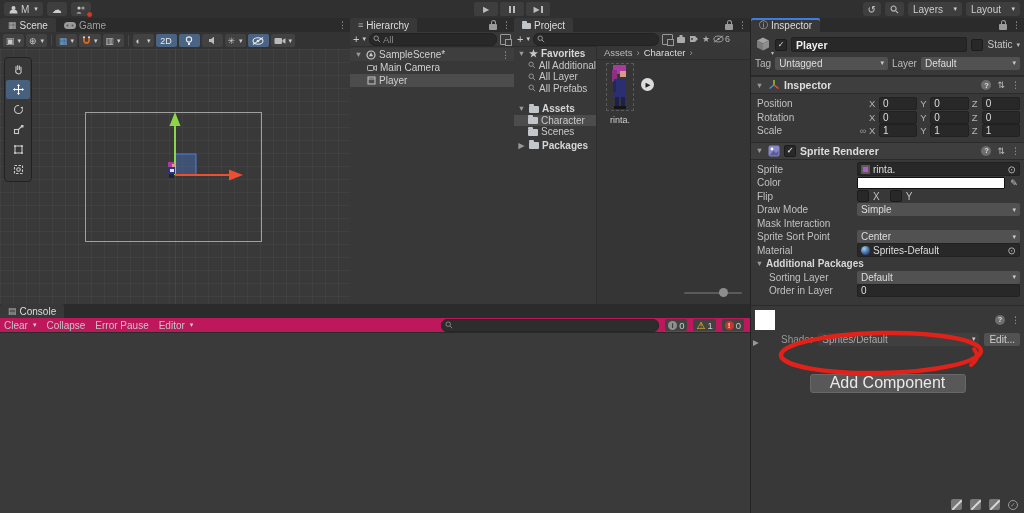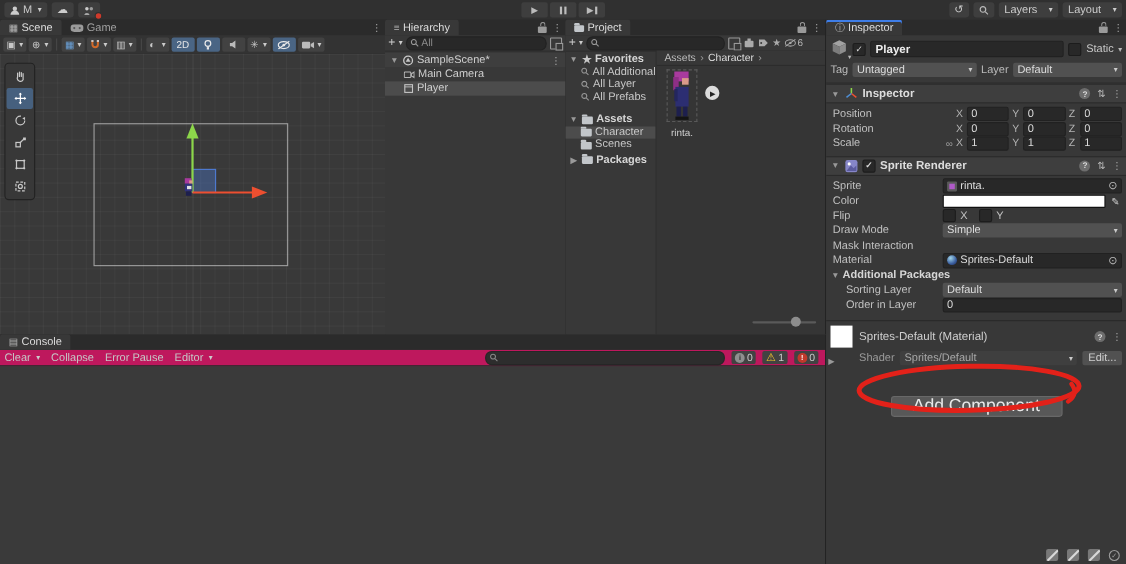--- a/index.html
+++ b/index.html
@@ -722,20 +722,29 @@
             <div class="dd" style="flex:1">
               <span>Simple</span>
               <span class="caret">▾</span>
             </div>
           </div>
       </div>
       <div class="frow">
         <span class="lbl">Mask Interaction</span>
       </div>
       <div class="frow">
+        <span class="lbl">Sprite Sort Point</span>
+        <div class="val">
+            <div class="dd" style="flex:1">
+              <span>Center</span>
+              <span class="caret">▾</span>
+            </div>
+          </div>
+      </div>
+      <div class="frow">
         <span class="lbl">Material</span>
         <div class="val">
           <div class="objfield">
             <span class="sphere"></span>
             <span>Sprites-Default</span>
             <span class="picker">⊙</span>
           </div>
         </div>
       </div>
       <div class="addsrow">
@@ -755,21 +764,20 @@
         <span class="lbl ind">Order in Layer</span>
         <div class="val">
             <input class="nfield" value="0" style="">
           </div>
       </div>
     </div>
 
     <div class="mat-sec">
       <div class="matrow1">
         <div class="matswatch"></div>
-        <span class="mattitle">Sprites-Default (Material)</span>
         <span class="h-icons">
           <span class="helpc">
               <span>?</span>
             </span>
           <span class="menu-glyph">⋮</span>
         </span>
       </div>
       <div class="matrow2">
         <span>Shader</span>
         <div class="shaderdd dd">

